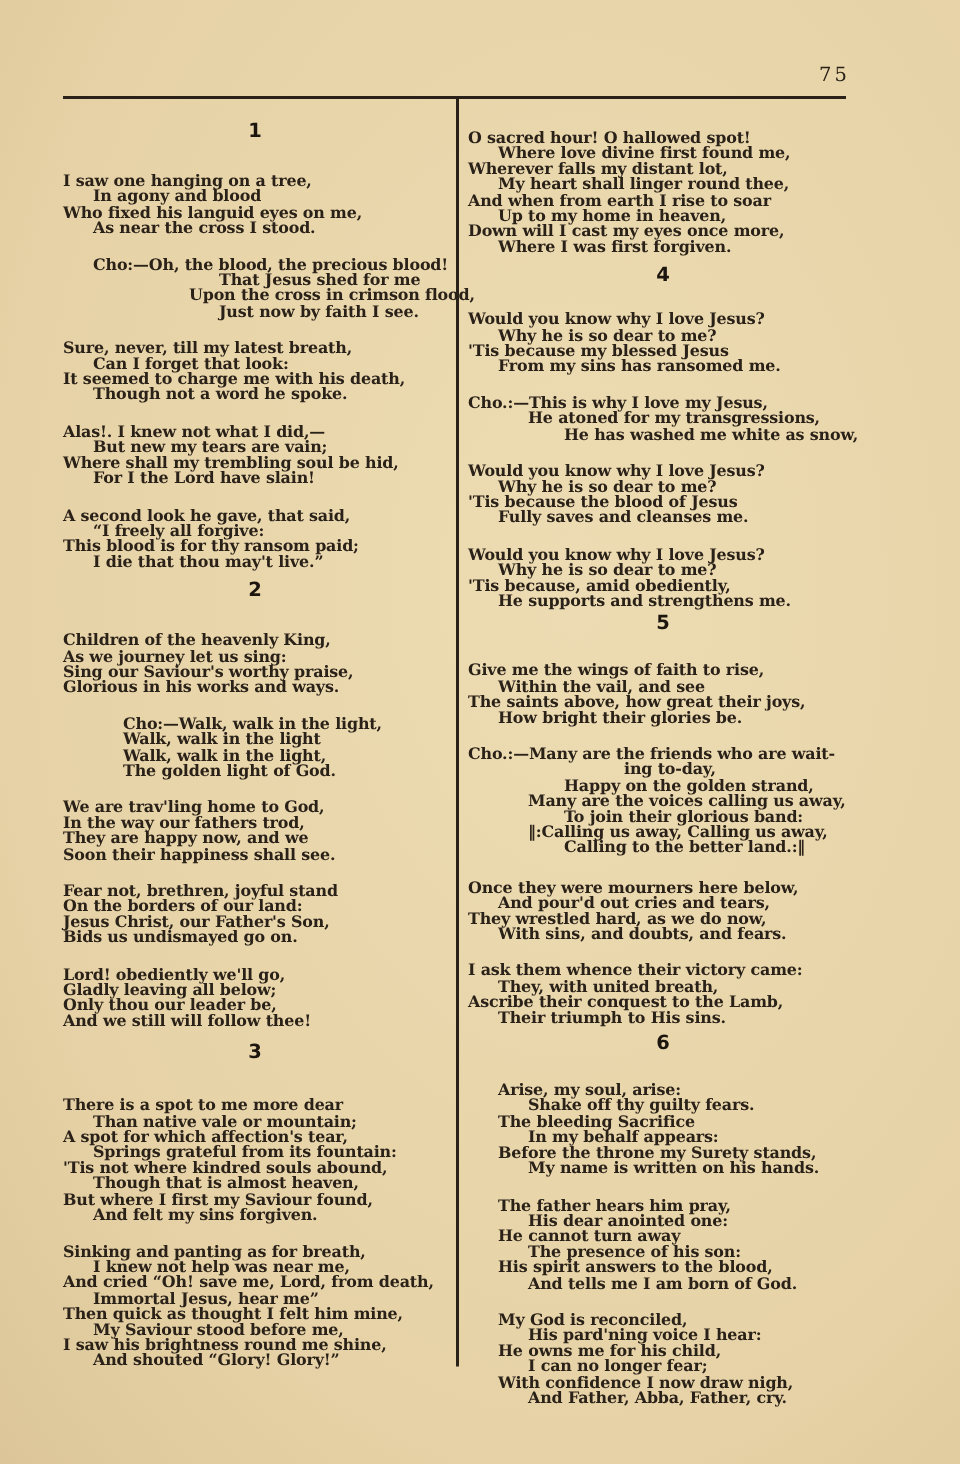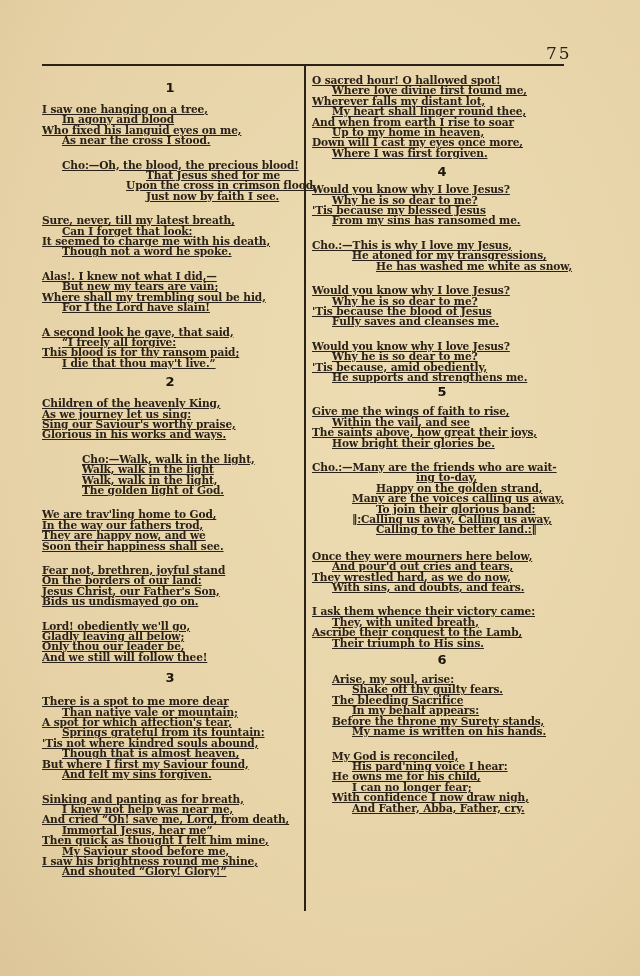--- a/index.html
+++ b/index.html
@@ -9,39 +9,39 @@
       position: relative; overflow: hidden;
       font-family: "DejaVu Serif", serif;
       color: #2a2118;
     }
     .page {
       position: absolute; left: 0; top: 0; width: 640px; height: 976px;
       background: radial-gradient(ellipse at 60% 40%, #eddcb3 0%, #e6d2a6 70%, #dcc699 100%);
     }
     .page-number {
       position: absolute; left: 546px; top: 43px;
-      font-size: 17px; letter-spacing: 2px; color: #2a2118;
+      font-size: 13px; letter-spacing: 2px; color: #2a2118;
     }
     .top-rule {
       position: absolute; left: 42px; top: 64px; width: 522px; height: 2px;
       background: #2a2118;
     }
     .col-divider {
       position: absolute; left: 304px; top: 66px; width: 1.5px; height: 845px;
       background: #2a2118;
     }
     .col { position: absolute; top: 66px; }
     .col-left { left: 42px; width: 256px; }
     .col-right { left: 312px; width: 260px; }
     .hymn-num {
       text-align: center; font-family: "DejaVu Sans", sans-serif;
       font-weight: bold; font-size: 13px; line-height: 16px;
       margin: 0; color: #1c160f;
     }
-    .stanza { margin: 0 0 14px 0; text-decoration: underline; }
+    .stanza { margin: 12px 0 14px 0; }
     .line {
       font-size: 10.6px; line-height: 10.4px; white-space: nowrap;
       letter-spacing: -0.1px; font-weight: 600;
     }
     .ind1 { padding-left: 20px; }
     .ind2 { padding-left: 40px; }
     .ind3 { padding-left: 64px; }
     .ind4 { padding-left: 84px; }
     .ind5 { padding-left: 104px; }
   </style>
@@ -219,20 +219,28 @@
     <div style="height:6px"></div>
     <div class="stanza">
       <div class="line ind1">Arise, my soul, arise:</div>
       <div class="line ind2">Shake off thy guilty fears.</div>
       <div class="line ind1">The bleeding Sacrifice</div>
       <div class="line ind2">In my behalf appears:</div>
       <div class="line ind1">Before the throne my Surety stands,</div>
       <div class="line ind2">My name is written on his hands.</div>
     </div>
     <div class="stanza">
+      <div class="line ind1">The father hears him pray,</div>
+      <div class="line ind2">His dear anointed one:</div>
+      <div class="line ind1">He cannot turn away</div>
+      <div class="line ind2">The presence of his son:</div>
+      <div class="line ind1">His spirit answers to the blood,</div>
+      <div class="line ind2">And tells me I am born of God.</div>
+    </div>
+    <div class="stanza">
       <div class="line ind1">My God is reconciled,</div>
       <div class="line ind2">His pard'ning voice I hear:</div>
       <div class="line ind1">He owns me for his child,</div>
       <div class="line ind2">I can no longer fear;</div>
       <div class="line ind1">With confidence I now draw nigh,</div>
       <div class="line ind2">And Father, Abba, Father, cry.</div>
     </div>
   </div>
 </div>
 

